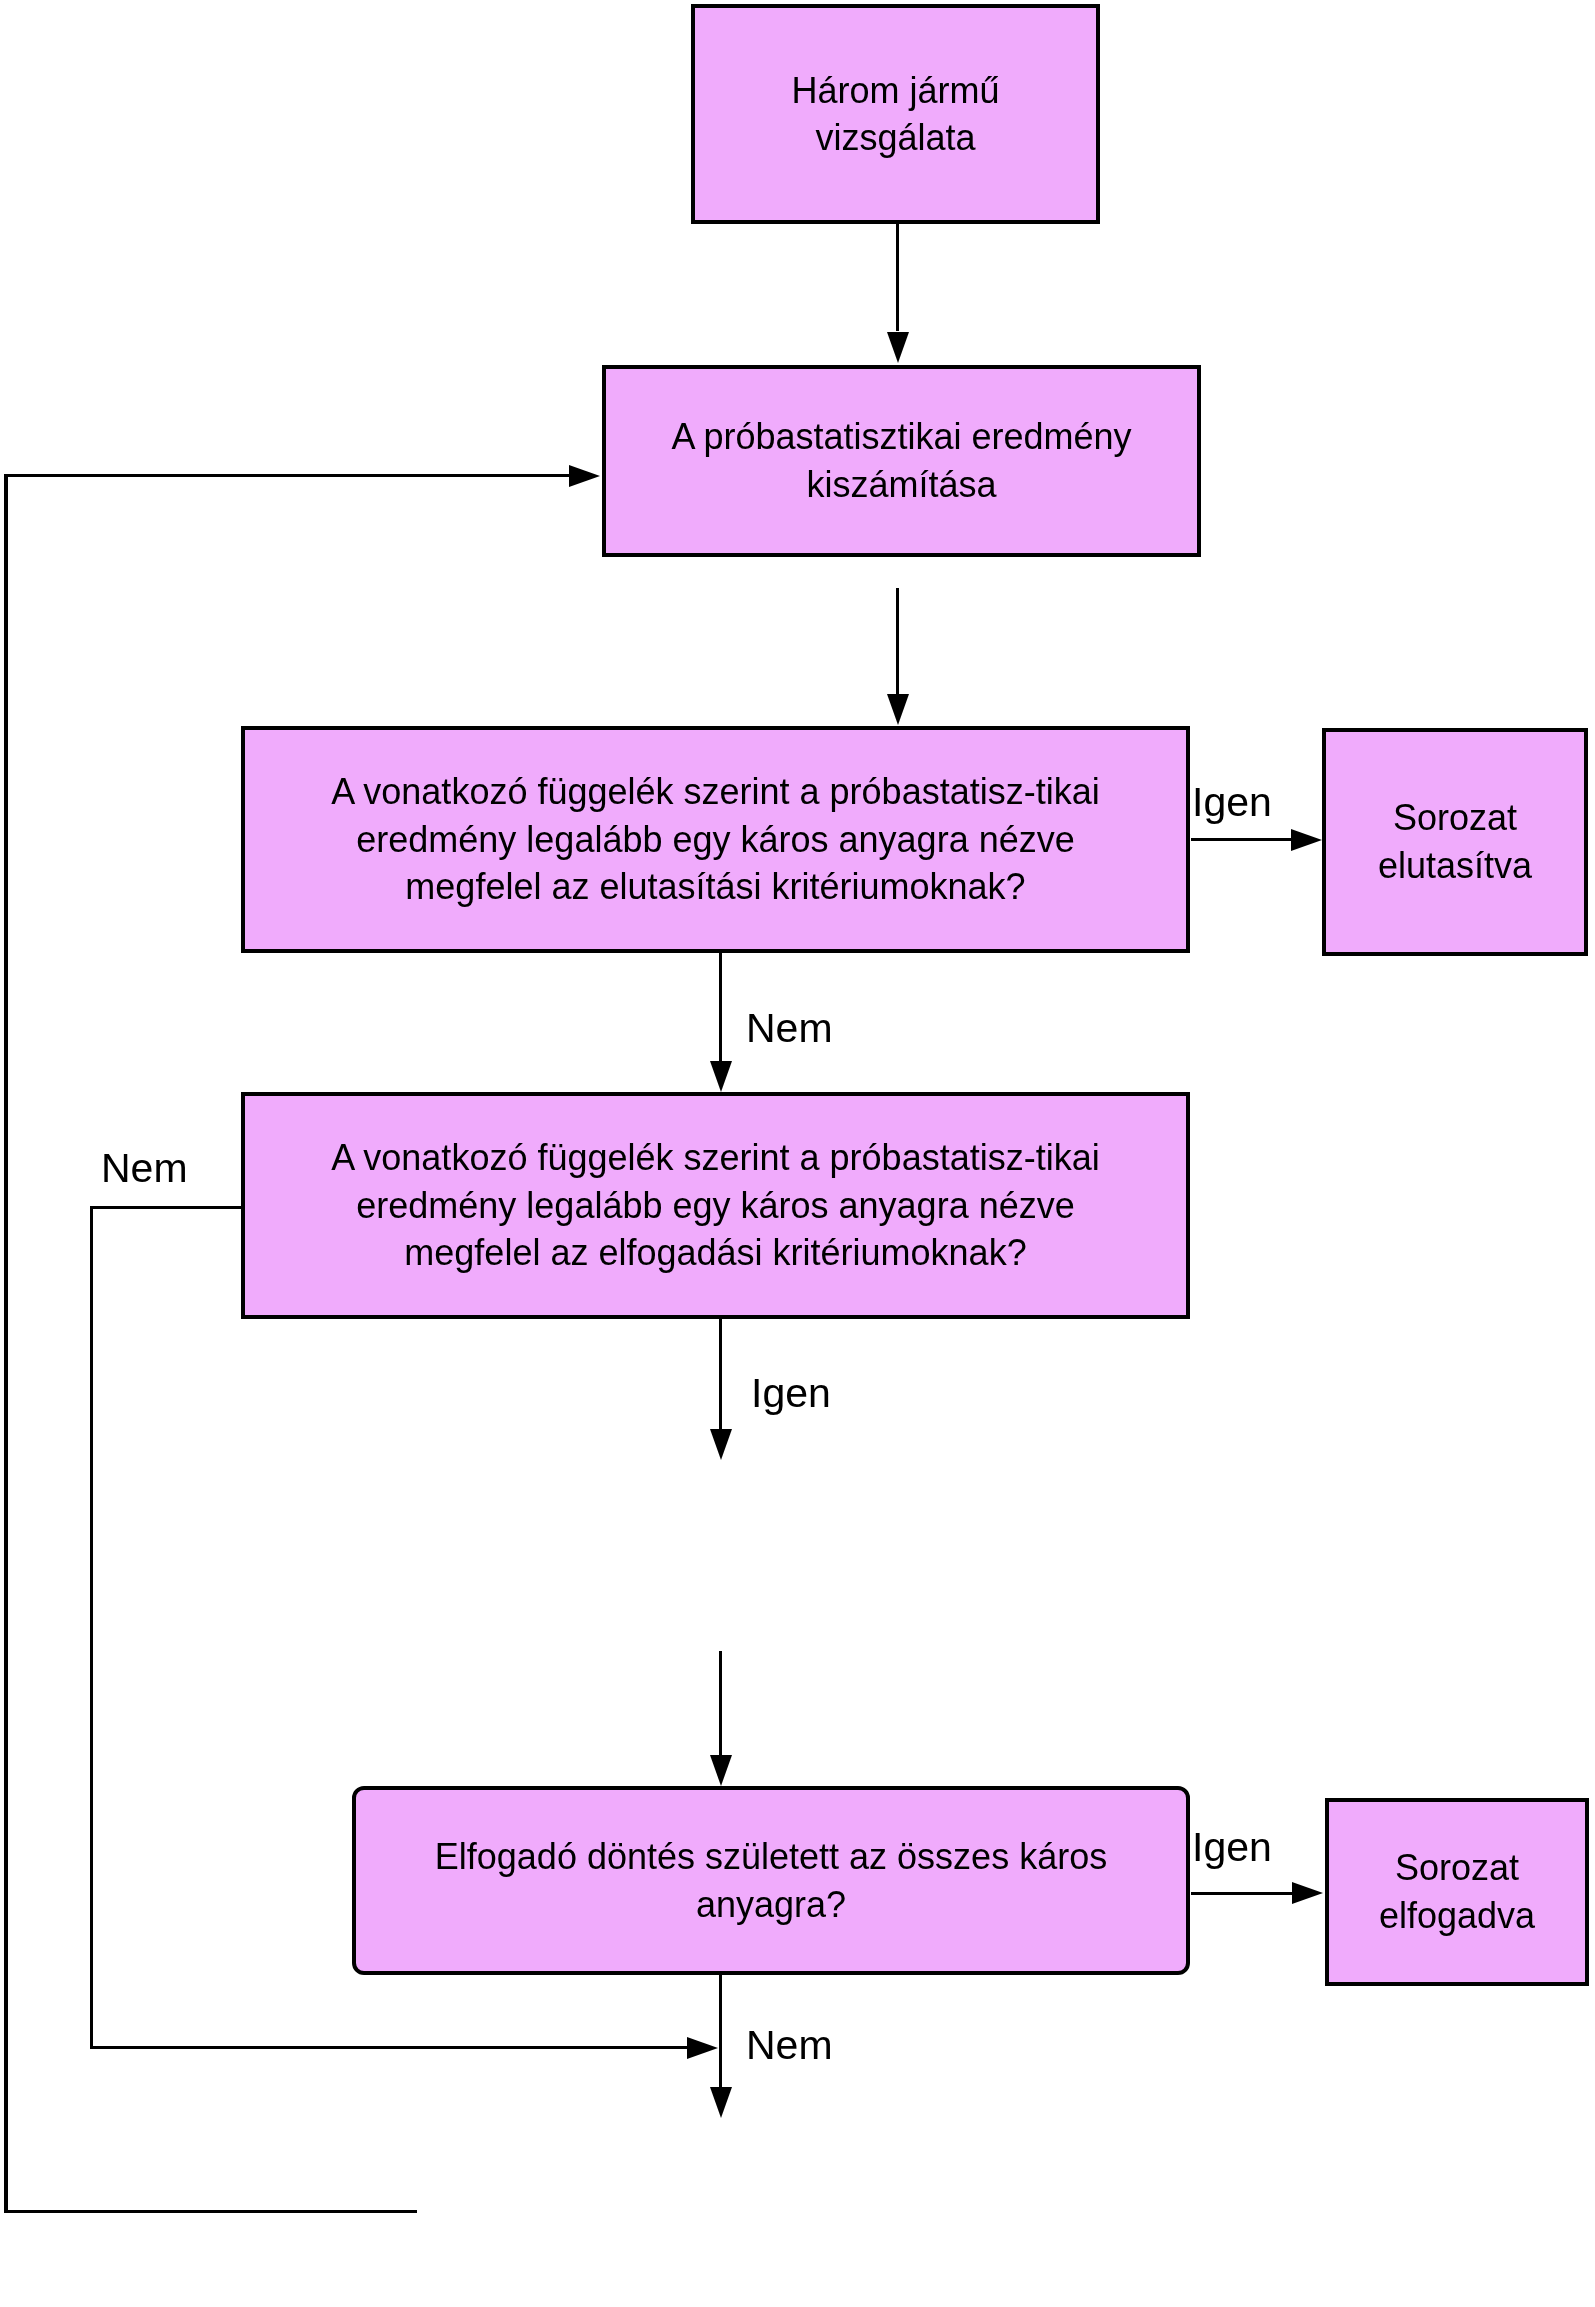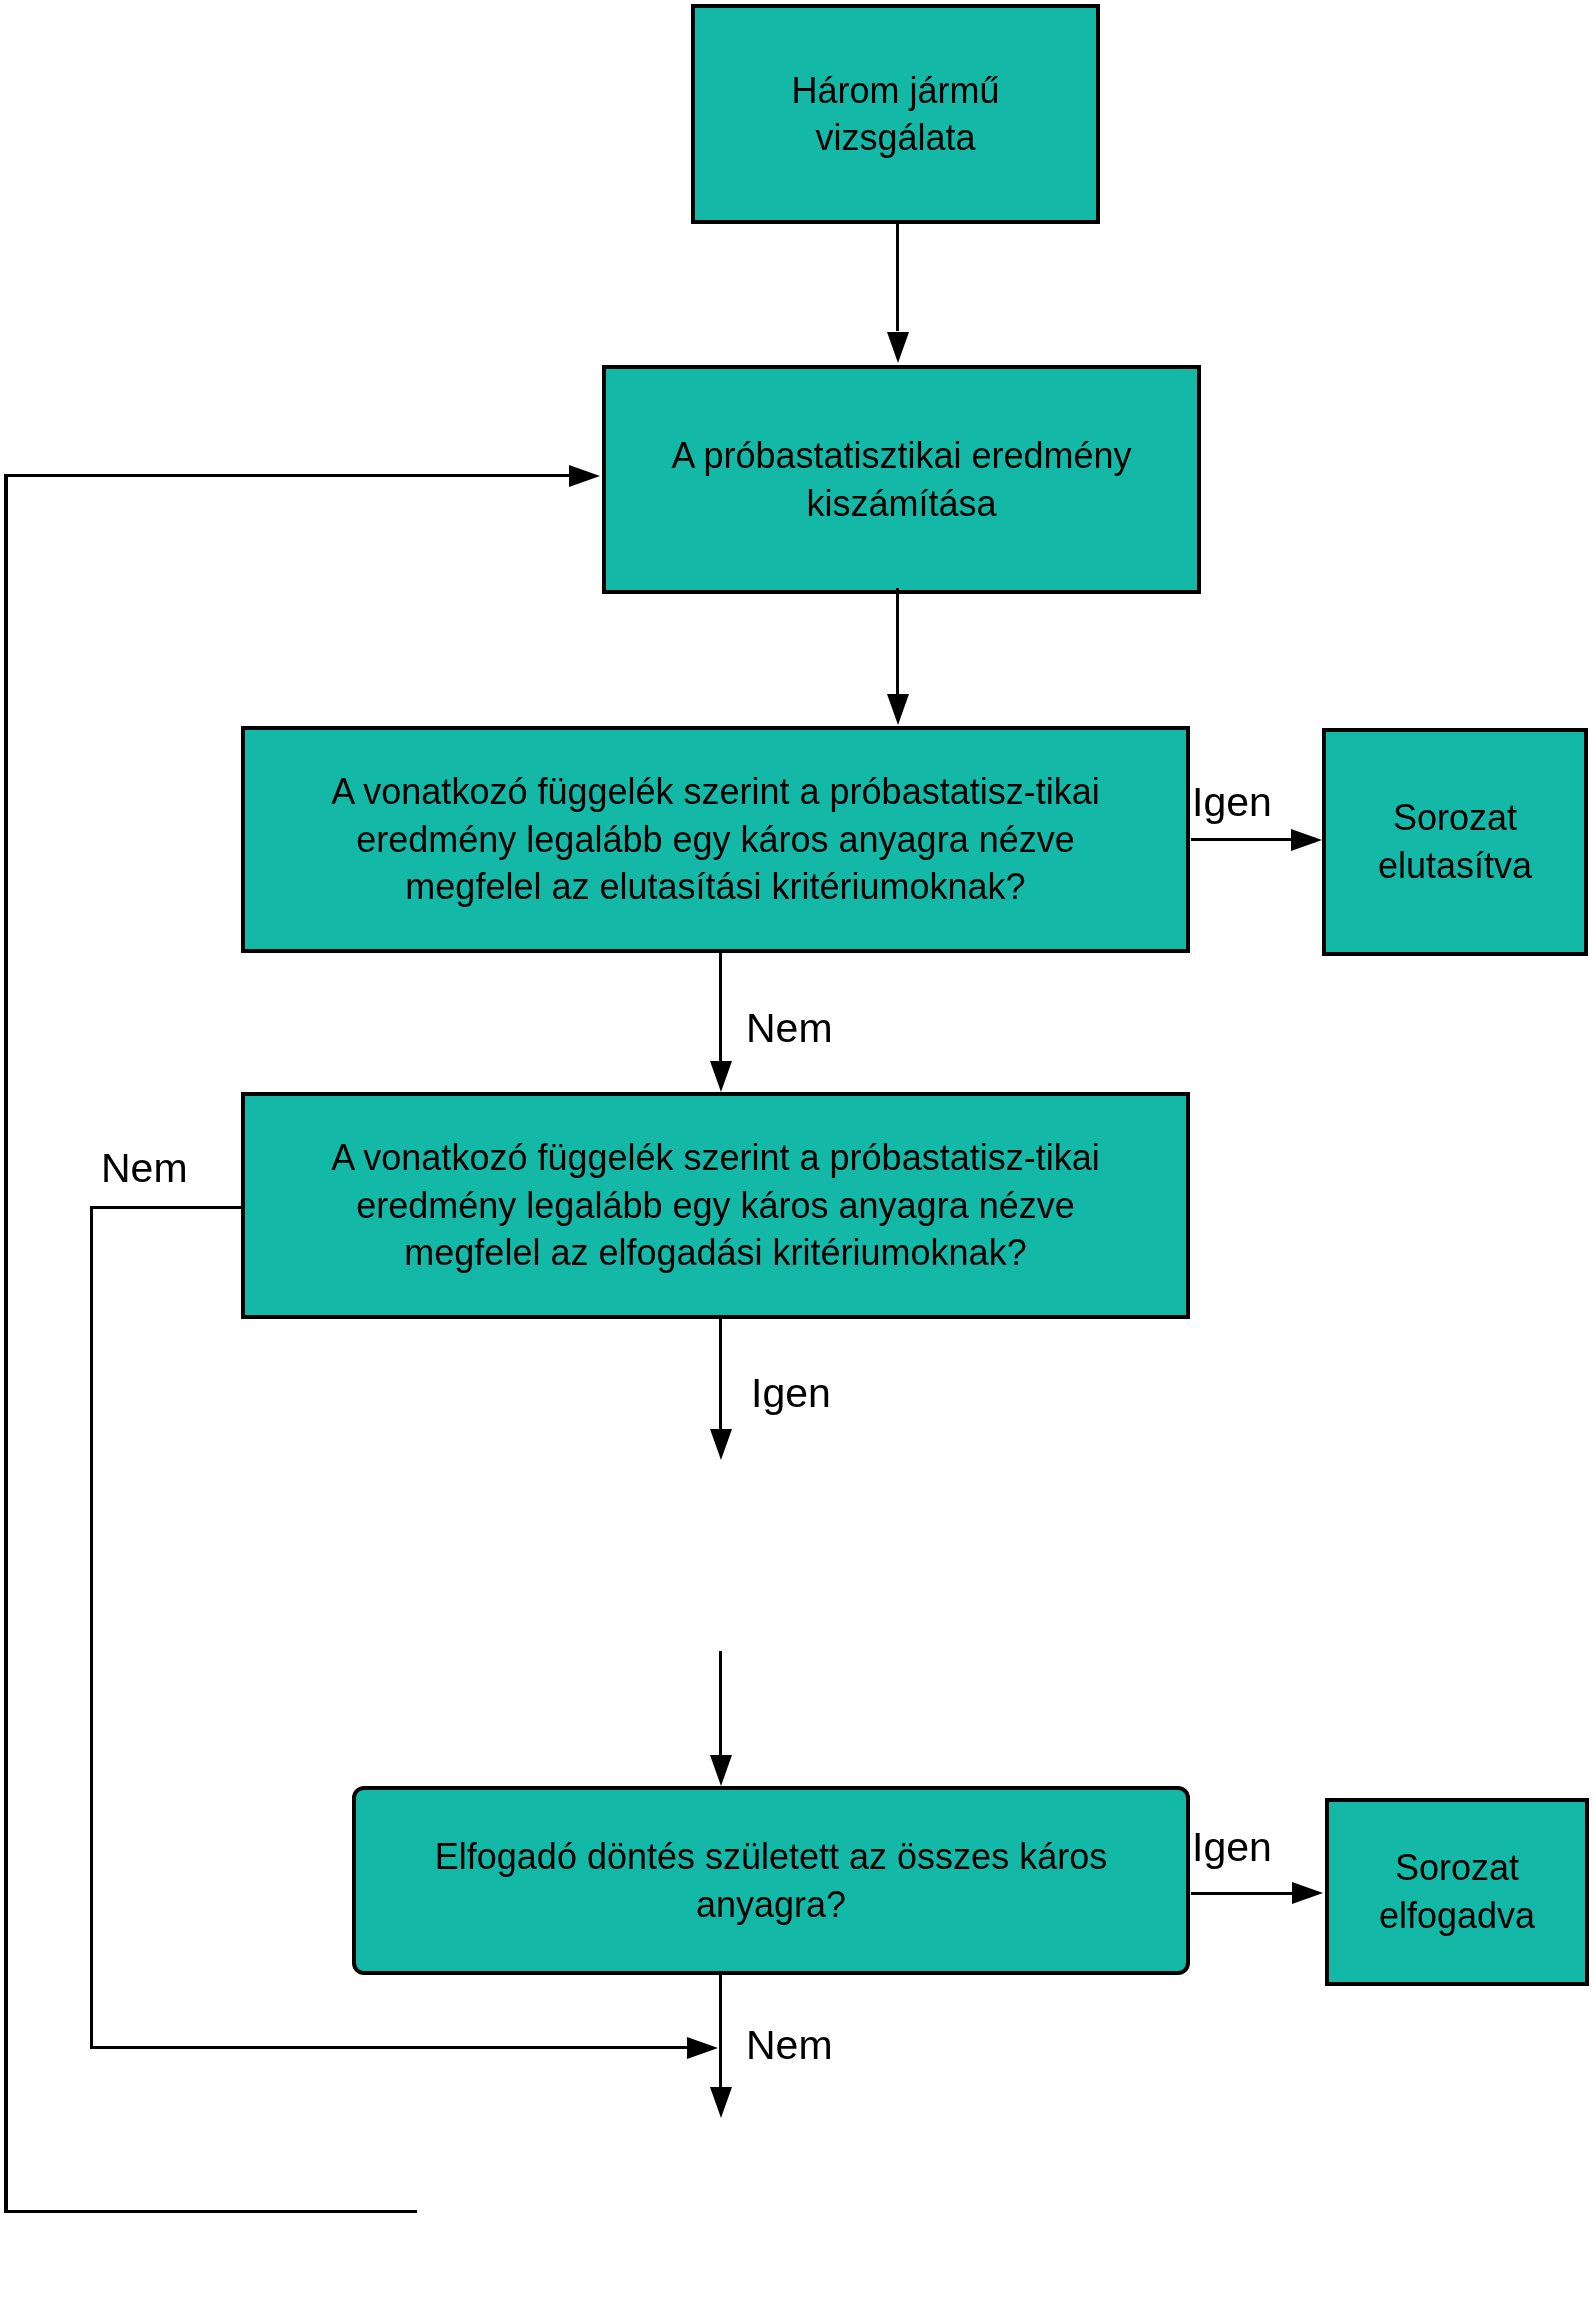--- a/index.html
+++ b/index.html
@@ -12,21 +12,21 @@
     width: 1596px;
     height: 2307px;
     background: #ffffff;
     font-family: "Liberation Sans", sans-serif;
     color: #000000;
   }
   .node {
     position: absolute;
     box-sizing: border-box;
     border: 4.3px solid #000000;
-    background: #14b8a6;
+    background: #f0abfc;
     display: flex;
     align-items: center;
     justify-content: center;
     text-align: center;
     white-space: pre-line;
     font-size: 36px;
     line-height: 1.32;
     padding: 0 12px;
   }
   .edge-label {
@@ -64,21 +64,21 @@
   }
 </style>
 </head>
 <body>
 
 <div class="canvas">
 
   <div class="node" style="left:691px; top:4.3px; width:409px; height:220px;">Három jármű
 vizsgálata</div>
 
-  <div class="node" style="left:602px; top:365px; width:599px; height:229px;">A próbastatisztikai eredmény
+  <div class="node" style="left:602px; top:365px; width:599px; height:192px;">A próbastatisztikai eredmény
 kiszámítása</div>
 
   <div class="node" style="left:241px; top:726px; width:949px; height:227px;">A vonatkozó függelék szerint a próbastatisz-tikai
 eredmény legalább egy káros anyagra nézve
 megfelel az elutasítási kritériumoknak?</div>
 
   <div class="node" style="left:1322px; top:728px; width:266px; height:228px;">Sorozat
 elutasítva</div>
 
   <div class="node" style="left:241px; top:1092px; width:949px; height:227px;">A vonatkozó függelék szerint a próbastatisz-tikai

